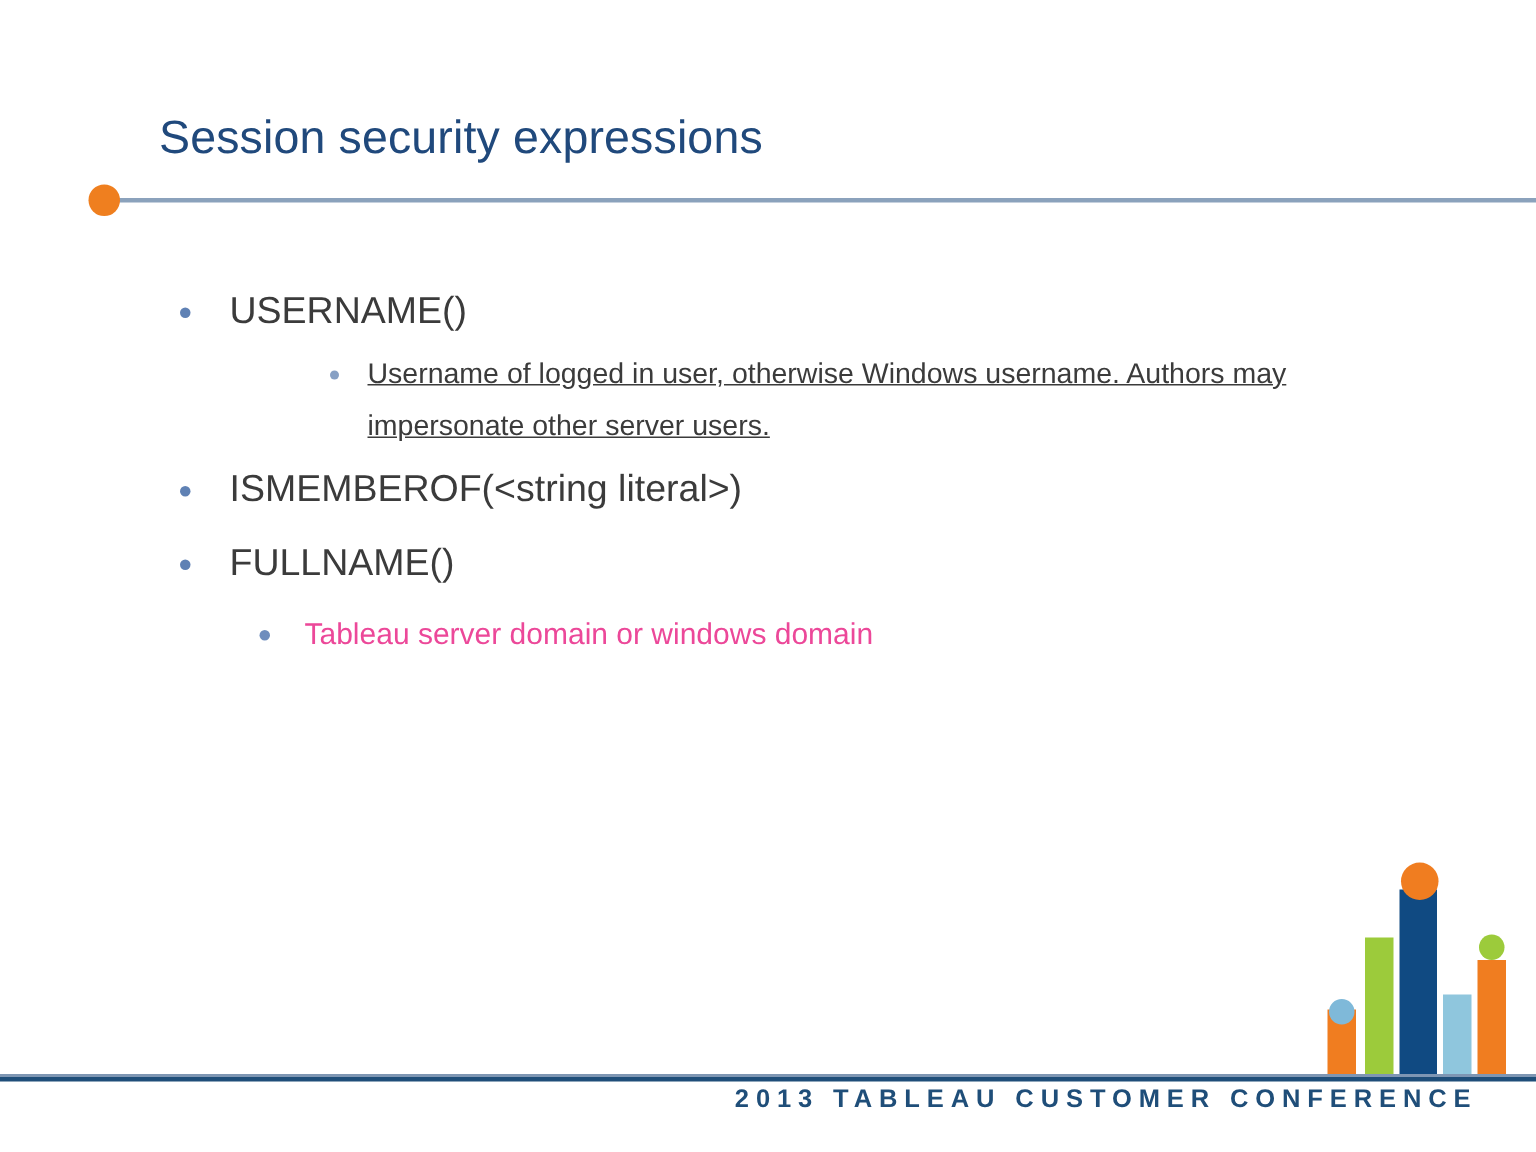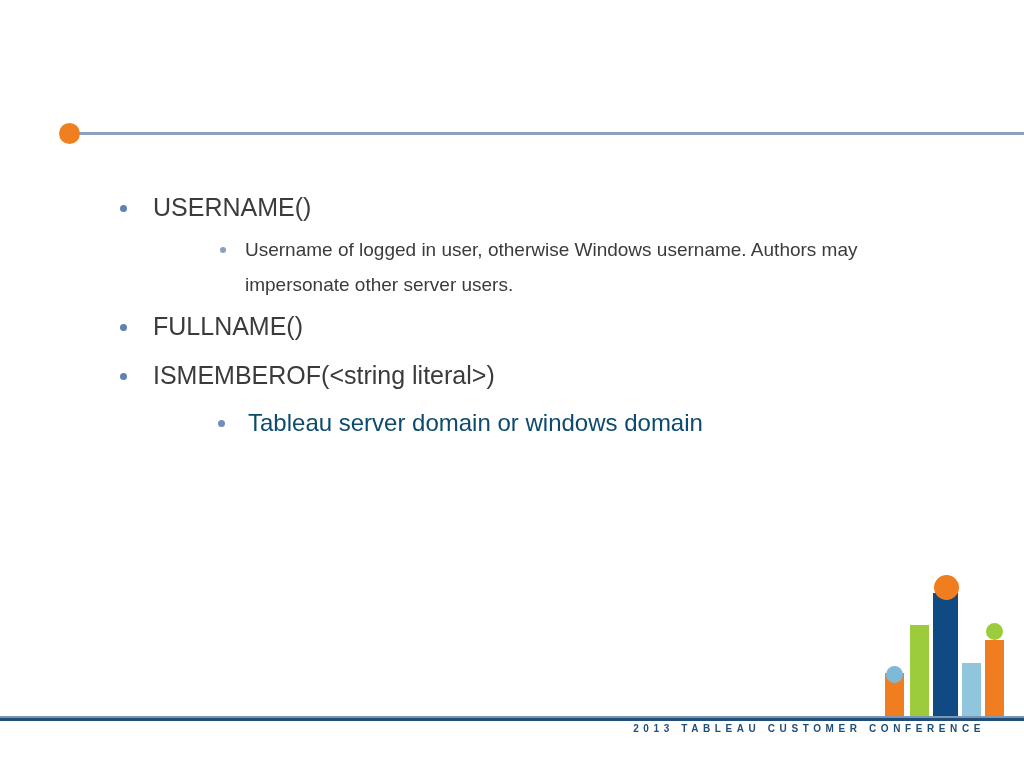--- a/index.html
+++ b/index.html
@@ -78,41 +78,41 @@
   }
 
   .bullet-l2 {
     position: relative;
     padding-left: 245px;
     padding-right: 165px;
     font-size: 19px;
     line-height: 35px;
     color: #3b3b3b;
     text-indent: 0;
+    text-decoration: underline;
   }
   .bullet-l2::before {
     content: "";
     position: absolute;
     left: 220px;
     top: 15px;
     width: 6px;
     height: 6px;
     border-radius: 50%;
     background: #87a0c4;
   }
 
   
   .bullet-l2b {
     position: relative;
     padding-left: 203px;
-    font-size: 24px;
+    font-size: 20px;
     line-height: 46px;
-    color: #0c4a6e;
-    white-space: nowrap;
-    margin-left: 45px;
+    color: #ec4899;
+    white-space: nowrap;
   }
   .bullet-l2b::before {
     content: "";
     position: absolute;
     left: 173px;
     top: 20px;
     width: 7px;
     height: 7px;
     border-radius: 50%;
     background: #6f8dbd;
@@ -134,21 +134,21 @@
     width: 1024px;
     height: 3px;
     background: #1f4e79;
   }
   .footer-text {
     position: absolute;
     left: 0;
     top: 723px;
     width: 985px;
     text-align: right;
-    font-size: 10px;
+    font-size: 17px;
     font-weight: bold;
     color: #1f4e79;
     letter-spacing: 4.6px;
     white-space: nowrap;
   }
 
   
   .logo {
     position: absolute;
     left: 875px;
@@ -163,33 +163,34 @@
   .logo .dot {
     position: absolute;
     border-radius: 50%;
   }
 </style>
 </head>
 <body>
 
 <div class="slide">
 
+  <div class="slide-title">Session security expressions</div>
 
   <div class="title-rule"></div>
   <div class="title-dot"></div>
 
   <div class="body">
 
     <div class="bullet-l1">USERNAME()</div>
 
     <div class="bullet-l2">Username of logged in user, otherwise Windows username.  Authors may impersonate other server users.</div>
 
+    <div class="bullet-l1">ISMEMBEROF(&lt;string literal&gt;)</div>
+
     <div class="bullet-l1">FULLNAME()</div>
-
-    <div class="bullet-l1">ISMEMBEROF(&lt;string literal&gt;)</div>
 
 
     <div class="bullet-l2b">Tableau server domain or windows domain</div>
 
 
 
   </div>
 
   <div class="logo">
       <div class="bar" style="left: 10px; width: 19px; height: 45px; background: rgb(240, 125, 32);"></div>

